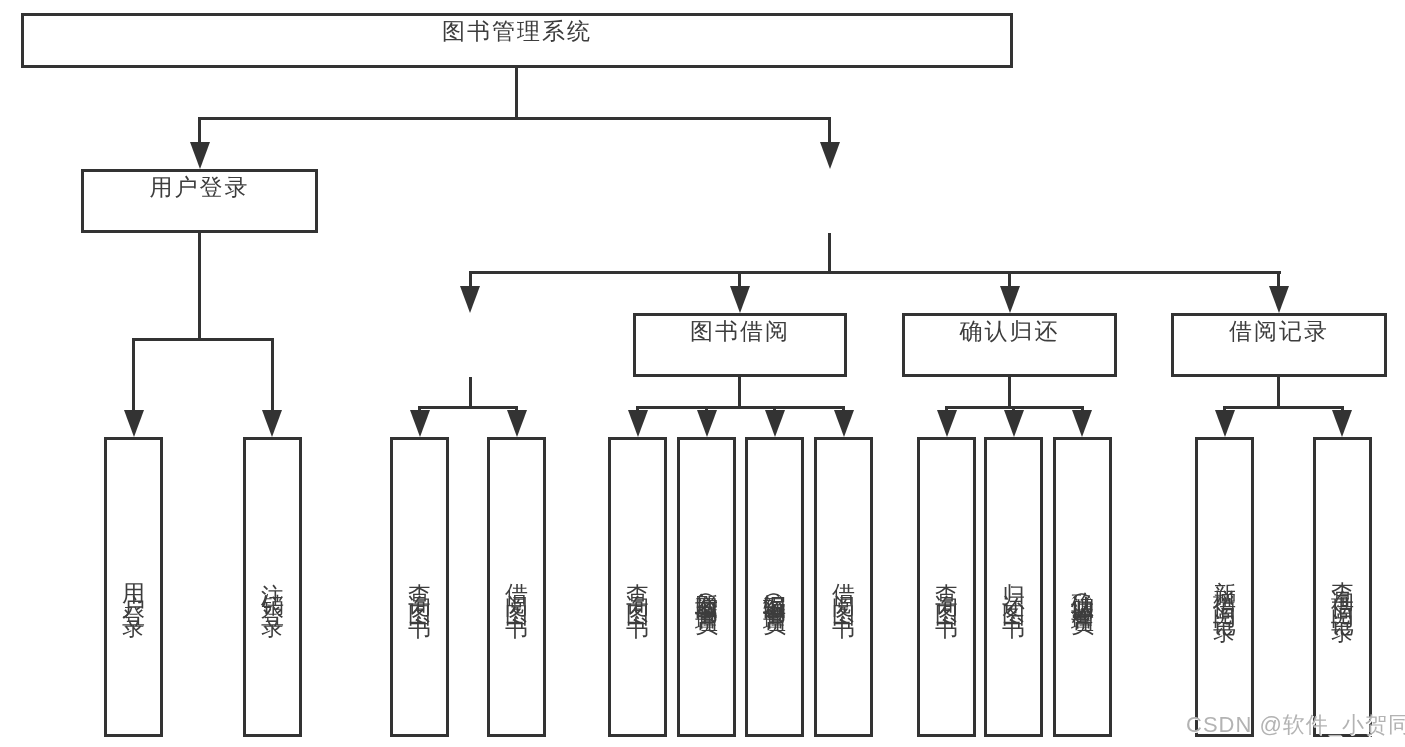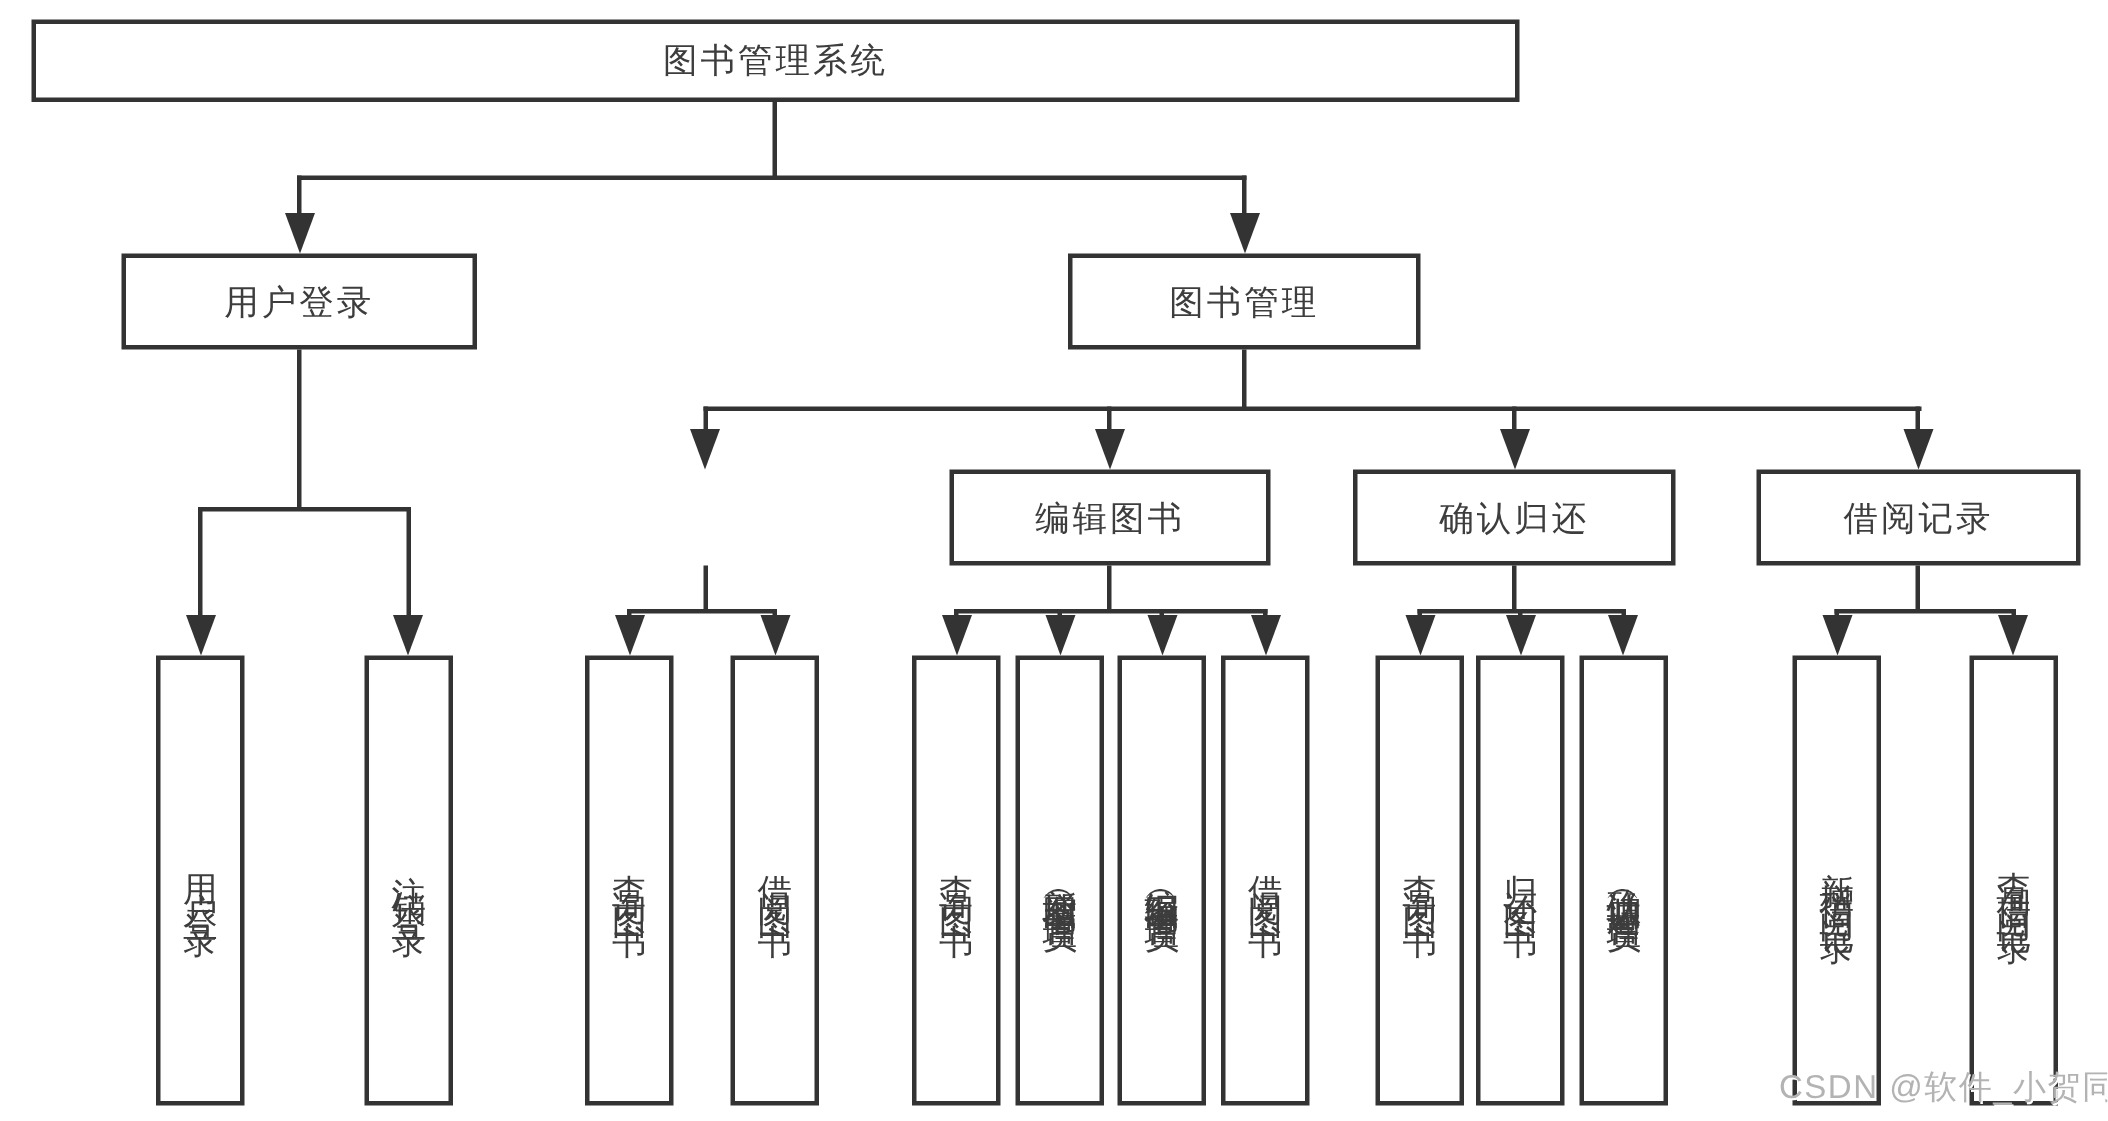--- a/index.html
+++ b/index.html
@@ -3,21 +3,21 @@
 <meta charset="utf-8">
 <style>
   html,body{margin:0;padding:0;background:#ffffff;}
   .stage{
     position:relative;width:1405px;height:747px;background:#ffffff;
     font-family:"Liberation Sans","DejaVu Sans",sans-serif;
     color:#3d3d3d;overflow:hidden;
   }
   .box{
     position:absolute;background:#ffffff;border:3px solid #333333;
-    box-sizing:border-box;display:flex;align-items:center;justify-content:center;
+    box-sizing:border-box;display:flex;justify-content:center;
     font-size:23px;letter-spacing:2px;white-space:nowrap;
   }
   .vbox{
     position:absolute;top:437px;width:59px;height:300px;
     background:#ffffff;border:3px solid #333333;box-sizing:border-box;
     display:flex;align-items:center;justify-content:center;
   }
   .vbox span{
     writing-mode:vertical-rl;text-orientation:mixed;
     font-size:23px;line-height:1;letter-spacing:11px;white-space:nowrap;
@@ -50,44 +50,41 @@
   <div class="vline" style="left:515px;top:68px;height:52px;"></div>
   <div class="hline" style="left:198px;top:117px;width:633px;"></div>
   <div class="vline" style="left:198px;top:117px;height:28px;"></div>
   <div class="arrow" style="left:190px;top:142px;"></div>
   <div class="vline" style="left:828px;top:117px;height:28px;"></div>
   <div class="arrow" style="left:820px;top:142px;"></div>
 
   <div class="box" style="left:81px;top:169px;width:237px;height:64px;">
     <span>用户登录</span>
   </div>
-  <div class="box" style="left:712px;top:169px;width:235px;height:64px;">
-    <span>图书管理</span>
-  </div>
 
   <div class="vline" style="left:198px;top:233px;height:107px;"></div>
   <div class="hline" style="left:132px;top:338px;width:142px;"></div>
   <div class="vline" style="left:132px;top:338px;height:74px;"></div>
   <div class="arrow" style="left:124px;top:410px;"></div>
   <div class="vline" style="left:271px;top:338px;height:74px;"></div>
   <div class="arrow" style="left:262px;top:410px;"></div>
 
   <div class="vline" style="left:828px;top:233px;height:41px;"></div>
   <div class="hline" style="left:469px;top:271px;width:812px;"></div>
   <div class="vline" style="left:469px;top:271px;height:17px;"></div>
   <div class="arrow" style="left:460px;top:286px;"></div>
   <div class="vline" style="left:738px;top:271px;height:17px;"></div>
   <div class="arrow" style="left:730px;top:286px;"></div>
   <div class="vline" style="left:1008px;top:271px;height:17px;"></div>
   <div class="arrow" style="left:1000px;top:286px;"></div>
   <div class="vline" style="left:1277px;top:271px;height:17px;"></div>
   <div class="arrow" style="left:1269px;top:286px;"></div>
 
   <div class="box" style="left:633px;top:313px;width:214px;height:64px;">
-    <span>编辑图书</span>
+    <span>图书借阅</span>
   </div>
   <div class="box" style="left:902px;top:313px;width:215px;height:64px;">
     <span>确认归还</span>
   </div>
   <div class="box" style="left:1171px;top:313px;width:216px;height:64px;">
     <span>借阅记录</span>
   </div>
 
   <div class="vline" style="left:469px;top:377px;height:31px;"></div>
   <div class="hline" style="left:418px;top:406px;width:100px;"></div>

